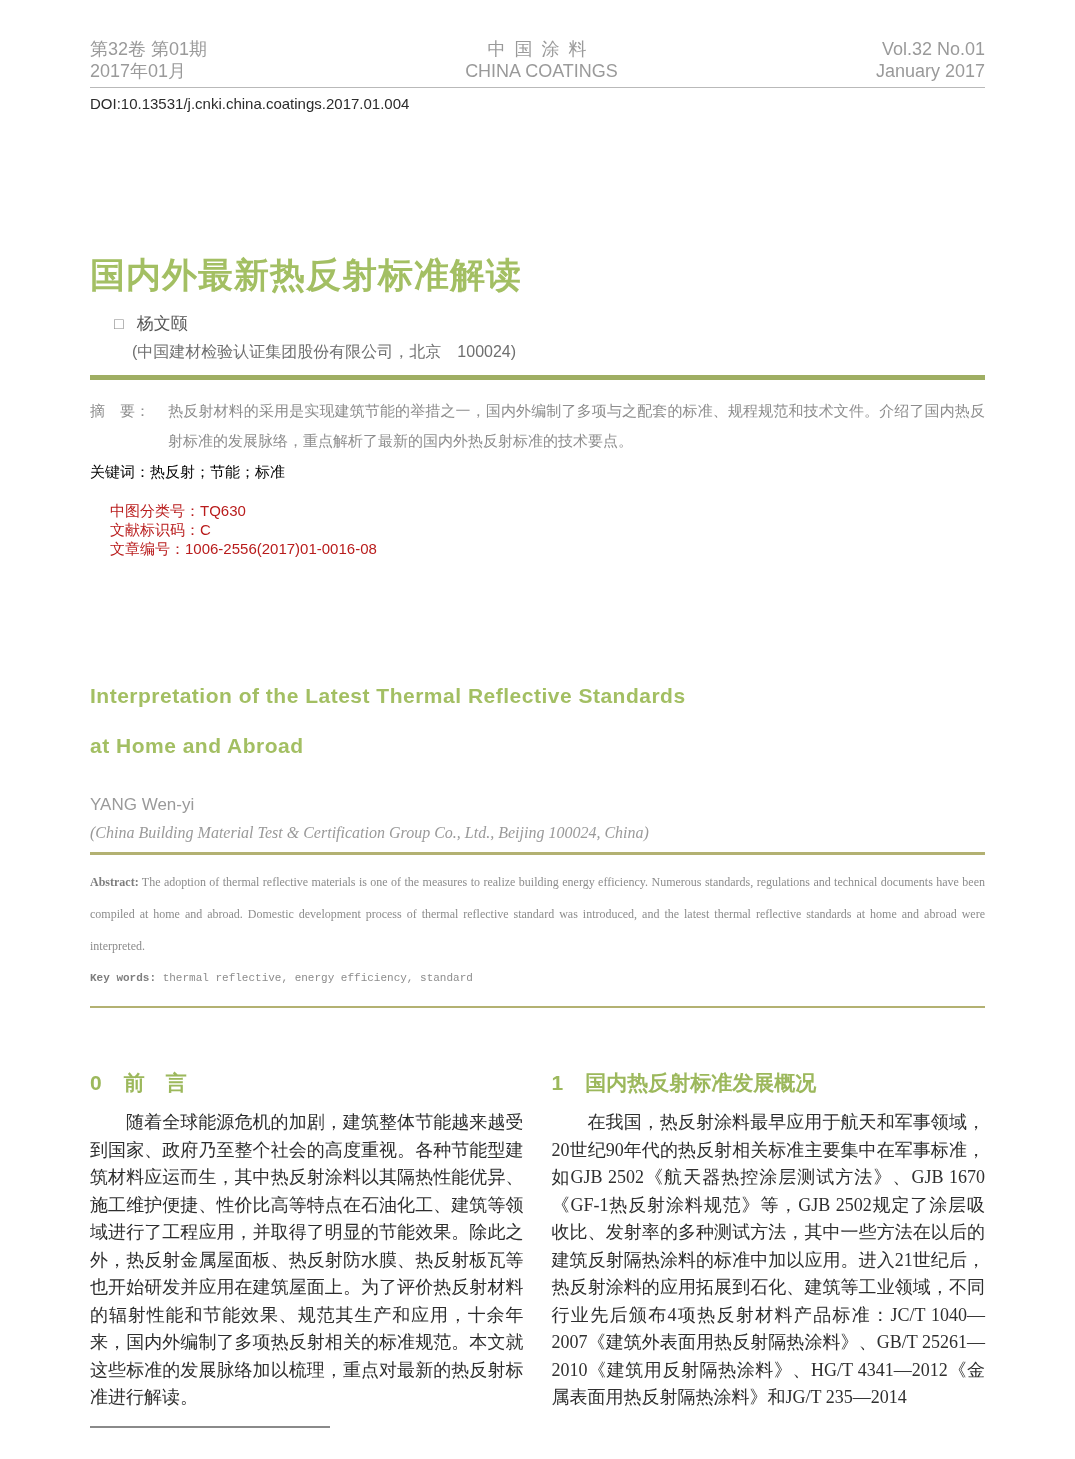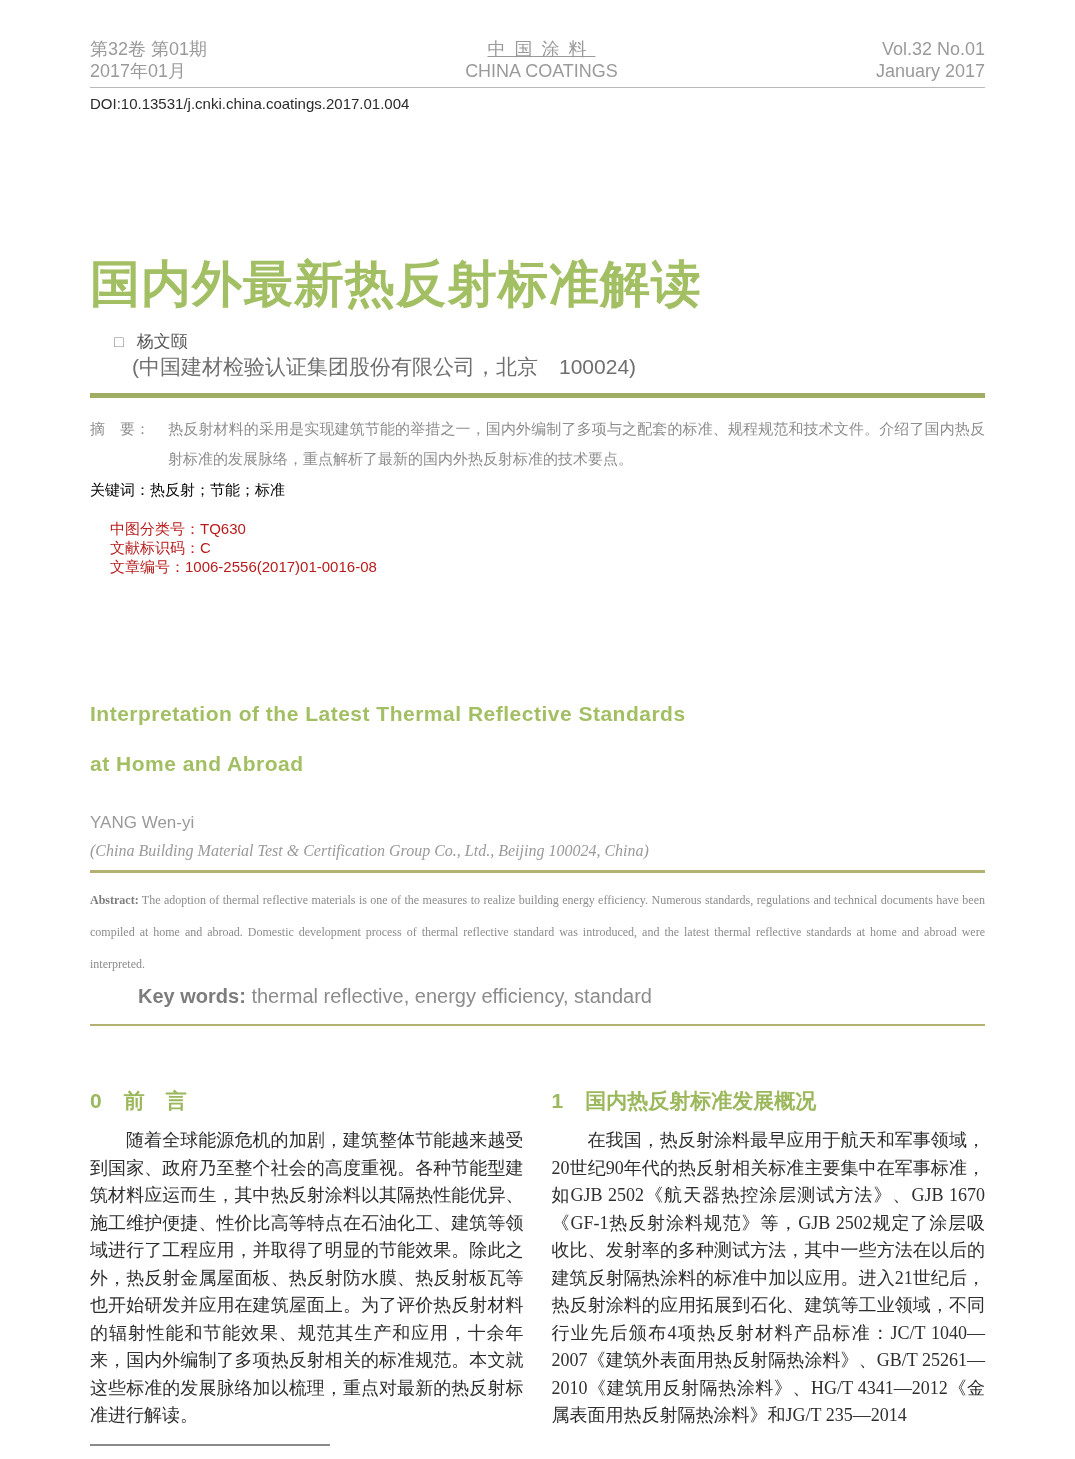--- a/index.html
+++ b/index.html
@@ -7,51 +7,51 @@
     width:1075px;height:1459px;background:#ffffff;position:relative;overflow:hidden;
     font-family:"Liberation Sans",sans-serif;color:#333;
   }
   .content{padding:38px 90px 0 90px;}
 
   
   .journal-header{display:flex;justify-content:space-between;align-items:flex-start;
     color:#9a9a9a;font-size:18px;line-height:22px;}
   .jh-left{text-align:left;}
   .jh-center{text-align:center;}
-  .jh-center .jh-cn{letter-spacing:9px;text-decoration:underline;}
+  .jh-center .jh-cn{letter-spacing:9px;}
   .jh-right{text-align:right;}
   .header-rule{border-top:1px solid #b9b9b9;margin-top:5px;}
   .doi{margin-top:7px;color:#2b2b2b;font-size:15px;}
 
   
-  .title-cn{margin:142px 0 0 0;font-size:50px;font-weight:bold;color:#a3bf63;
+  .title-cn{margin:142px 0 0 0;font-size:35px;font-weight:bold;color:#a3bf63;
     letter-spacing:1px;line-height:1.2;}
   .author-row{margin-top:16px;padding-left:24px;font-size:17px;color:#555;}
   .author-marker{color:#8a8a8a;margin-right:13px;font-size:16px;}
-  .affiliation-cn{padding-left:42px;font-size:21px;color:#6f6f6f;}
+  .affiliation-cn{margin-top:7px;padding-left:42px;font-size:16px;color:#6f6f6f;}
   .green-bar{margin-top:12px;height:5px;background:#9fae63;}
 
   
   .abstract-cn{margin-top:16px;padding-left:78px;text-indent:-78px;
     font-size:15px;line-height:30px;color:#8d8d8d;text-align:justify;}
   .hang-label{display:inline-block;width:78px;text-indent:0;}
   .keywords-cn{margin-top:7px;font-size:15px;color:#000000;}
   .meta-row{margin-top:20px;padding-left:20px;display:flex;justify-content:center;
     font-size:15px;color:#b91c1c;flex-direction:column;}
 
   
   .title-en{margin:112px 0 0 0;font-size:21px;font-weight:bold;color:#a3bf63;
     line-height:50px;letter-spacing:0.5px;}
   .author-en{margin-top:24px;font-size:17px;color:#9a9a9a;}
   .affiliation-en{margin-top:9px;font-size:16px;font-style:italic;
     font-family:"Liberation Serif",serif;color:#9a9a9a;}
   .olive-bar{margin-top:10px;height:3px;background:#b3b172;}
   .abstract-en{margin-top:11px;font-family:"Liberation Serif",serif;font-size:12px;
     line-height:32px;color:#8c8c8c;text-align:justify;}
-  .keywords-en{font-family:Liberation Sans, sans-serif;font-size:20px;line-height:32px;color:#8c8c8c;margin-left:48px;}
+  .keywords-en{font-family:Liberation Mono, monospace;font-size:11px;line-height:32px;color:#8c8c8c;}
   .bold-label{font-weight:bold;color:#7d7d7d;}
   .olive-rule{margin-top:12px;height:2px;background:#b3b172;}
 
   
   .columns{margin-top:60px;display:flex;gap:28px;}
   .col{flex:1;min-width:0;}
   .sec-heading{margin:0;font-size:21px;font-weight:bold;color:#9cb85c;line-height:30px;}
   .sec-num{margin-right:22px;}
   .body-para{margin:11px 0 0 0;font-family:"Liberation Serif",serif;font-size:18px;
     line-height:27.5px;color:#2e2e2e;text-align:justify;text-indent:2em;}

